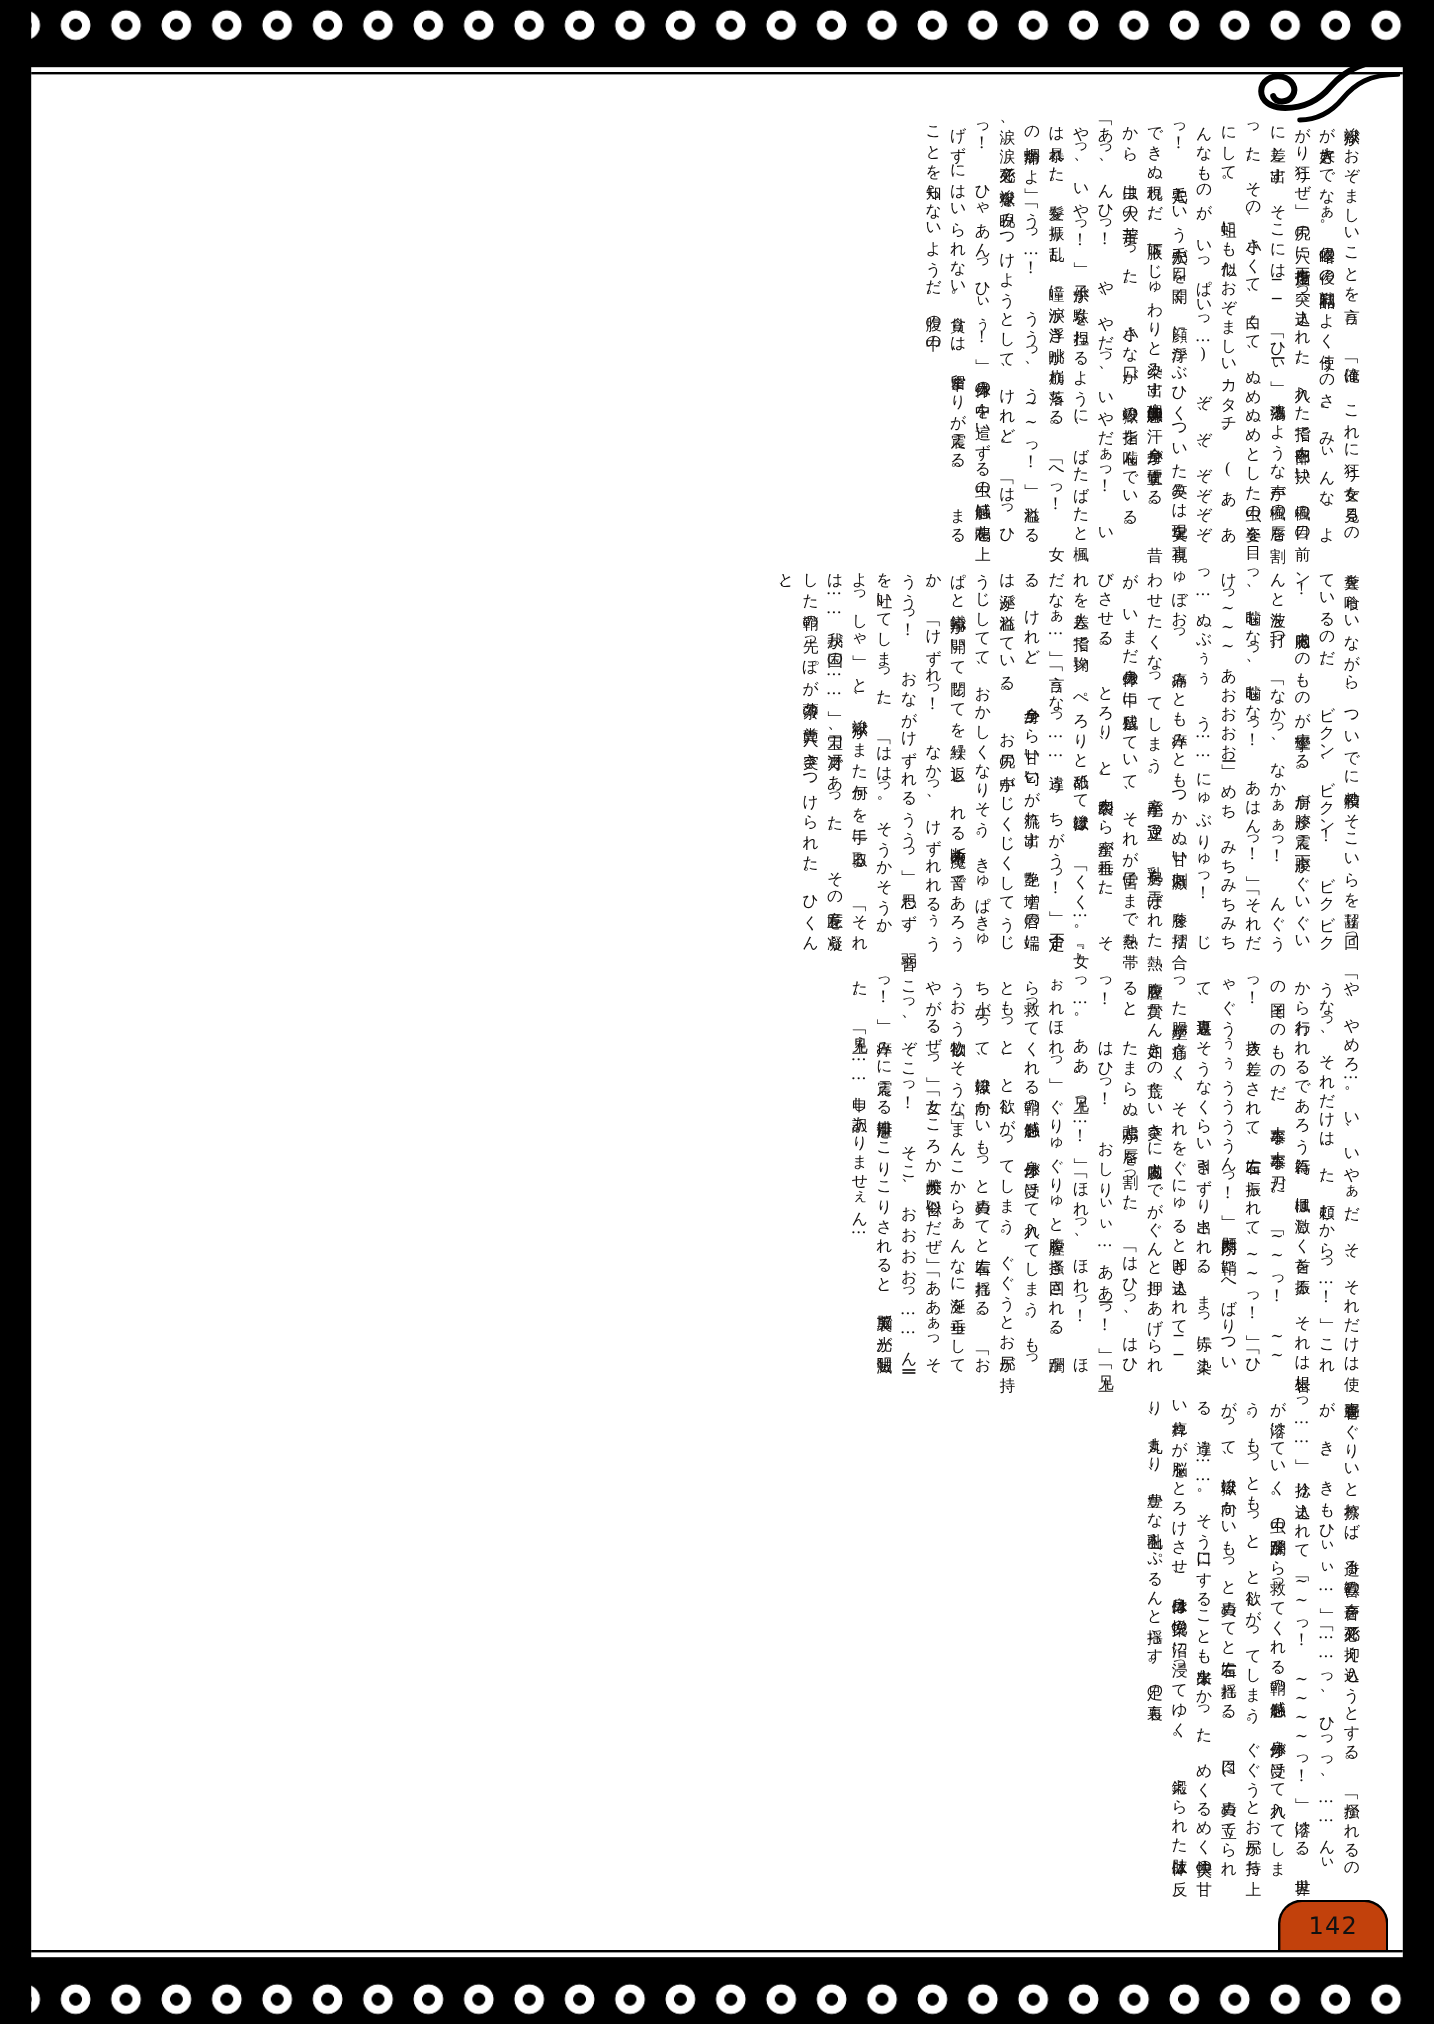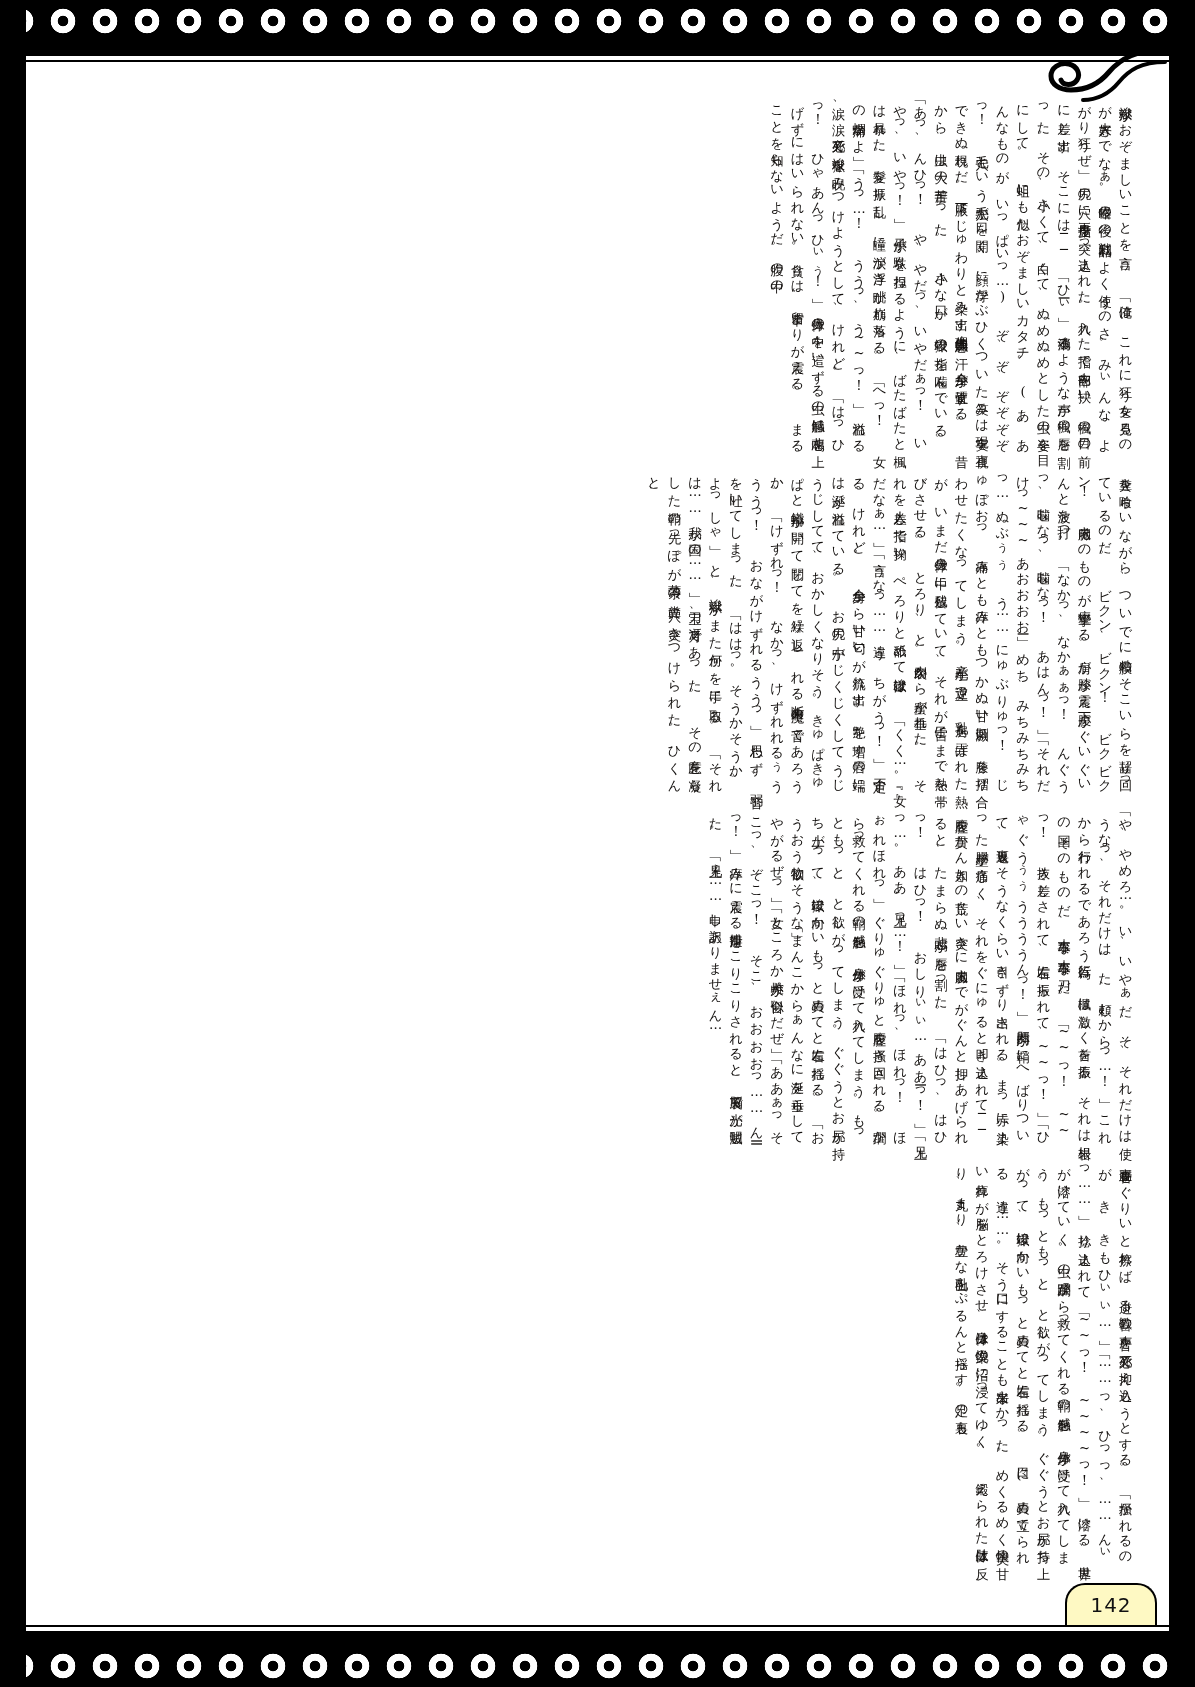--- a/index.html
+++ b/index.html
@@ -121,21 +121,21 @@
 
   .band .column-block { position: absolute; right: 0; top: 0; }
 
   
   .page-number {
     position: absolute;
     right: 38px;
     bottom: 62px;
     width: 88px;
     height: 40px;
-    background: #fef9c3;
+    background: #c2410c;
     border: 2px solid #000000;
     border-radius: 20px 20px 0 0;
     border-bottom: none;
     display: flex;
     align-items: center;
     justify-content: center;
     font-family: "DejaVu Sans", "Liberation Sans", sans-serif;
     font-size: 20px;
     color: #111111;
     letter-spacing: 1px;

